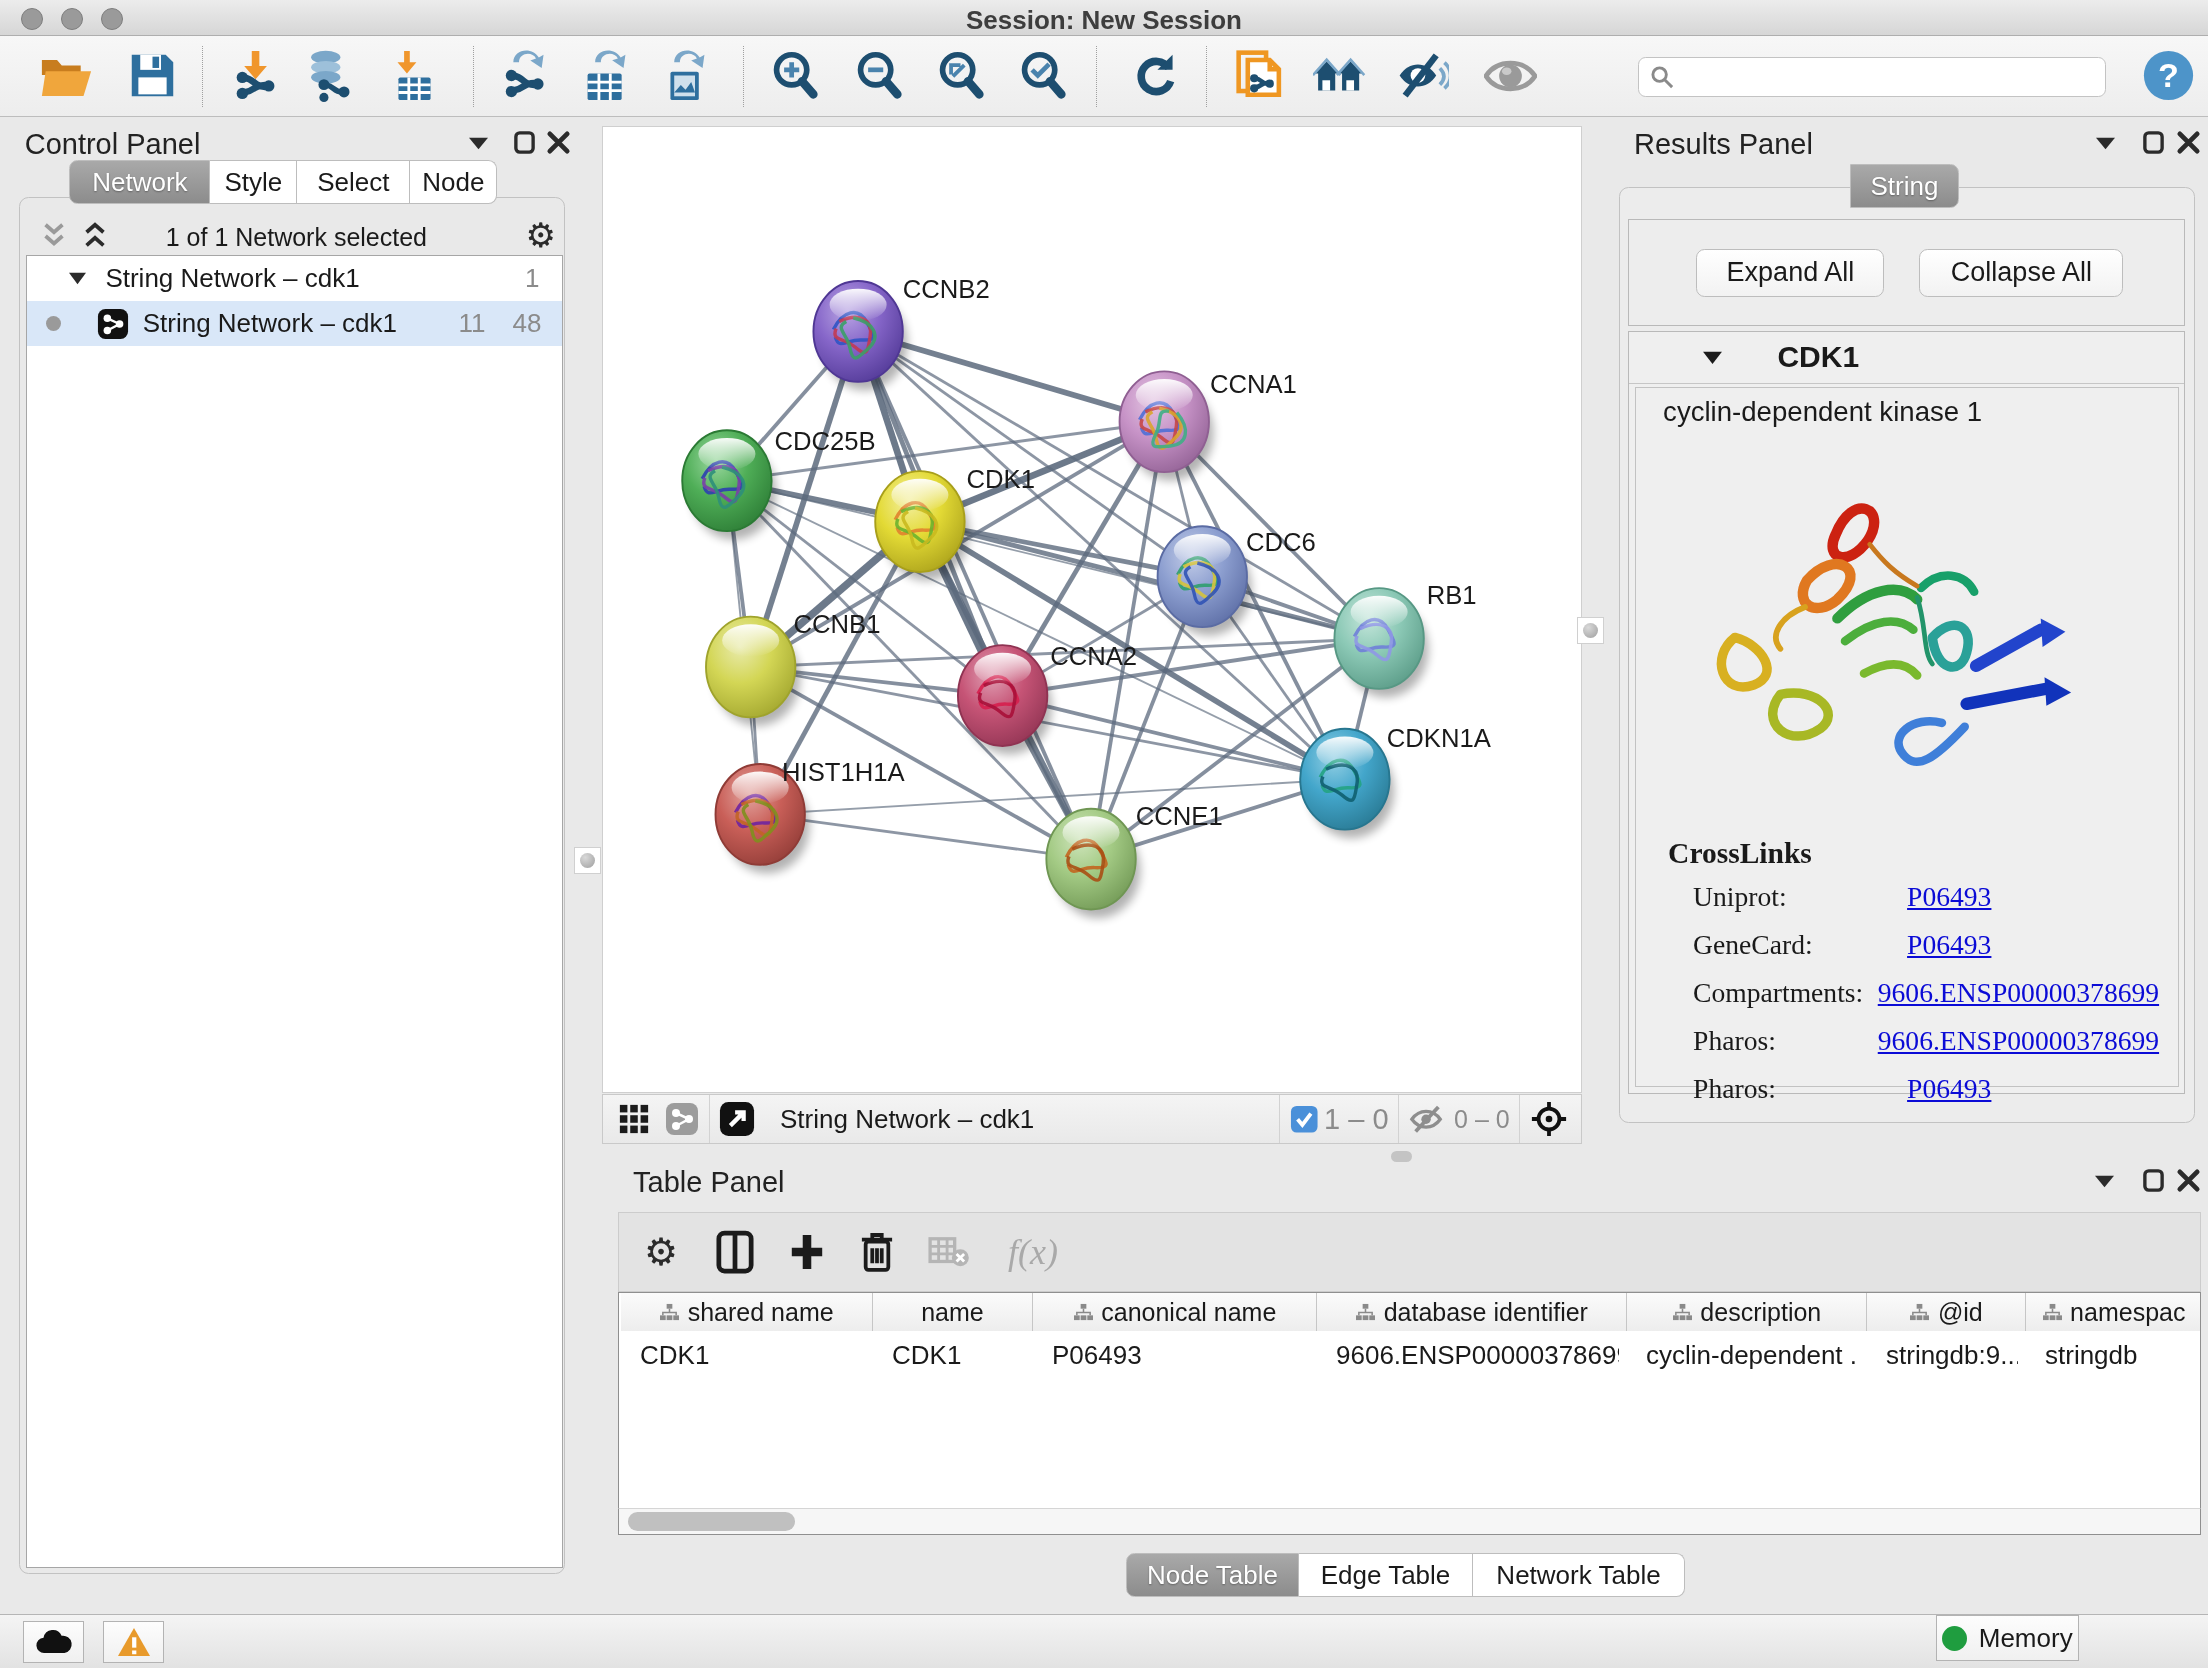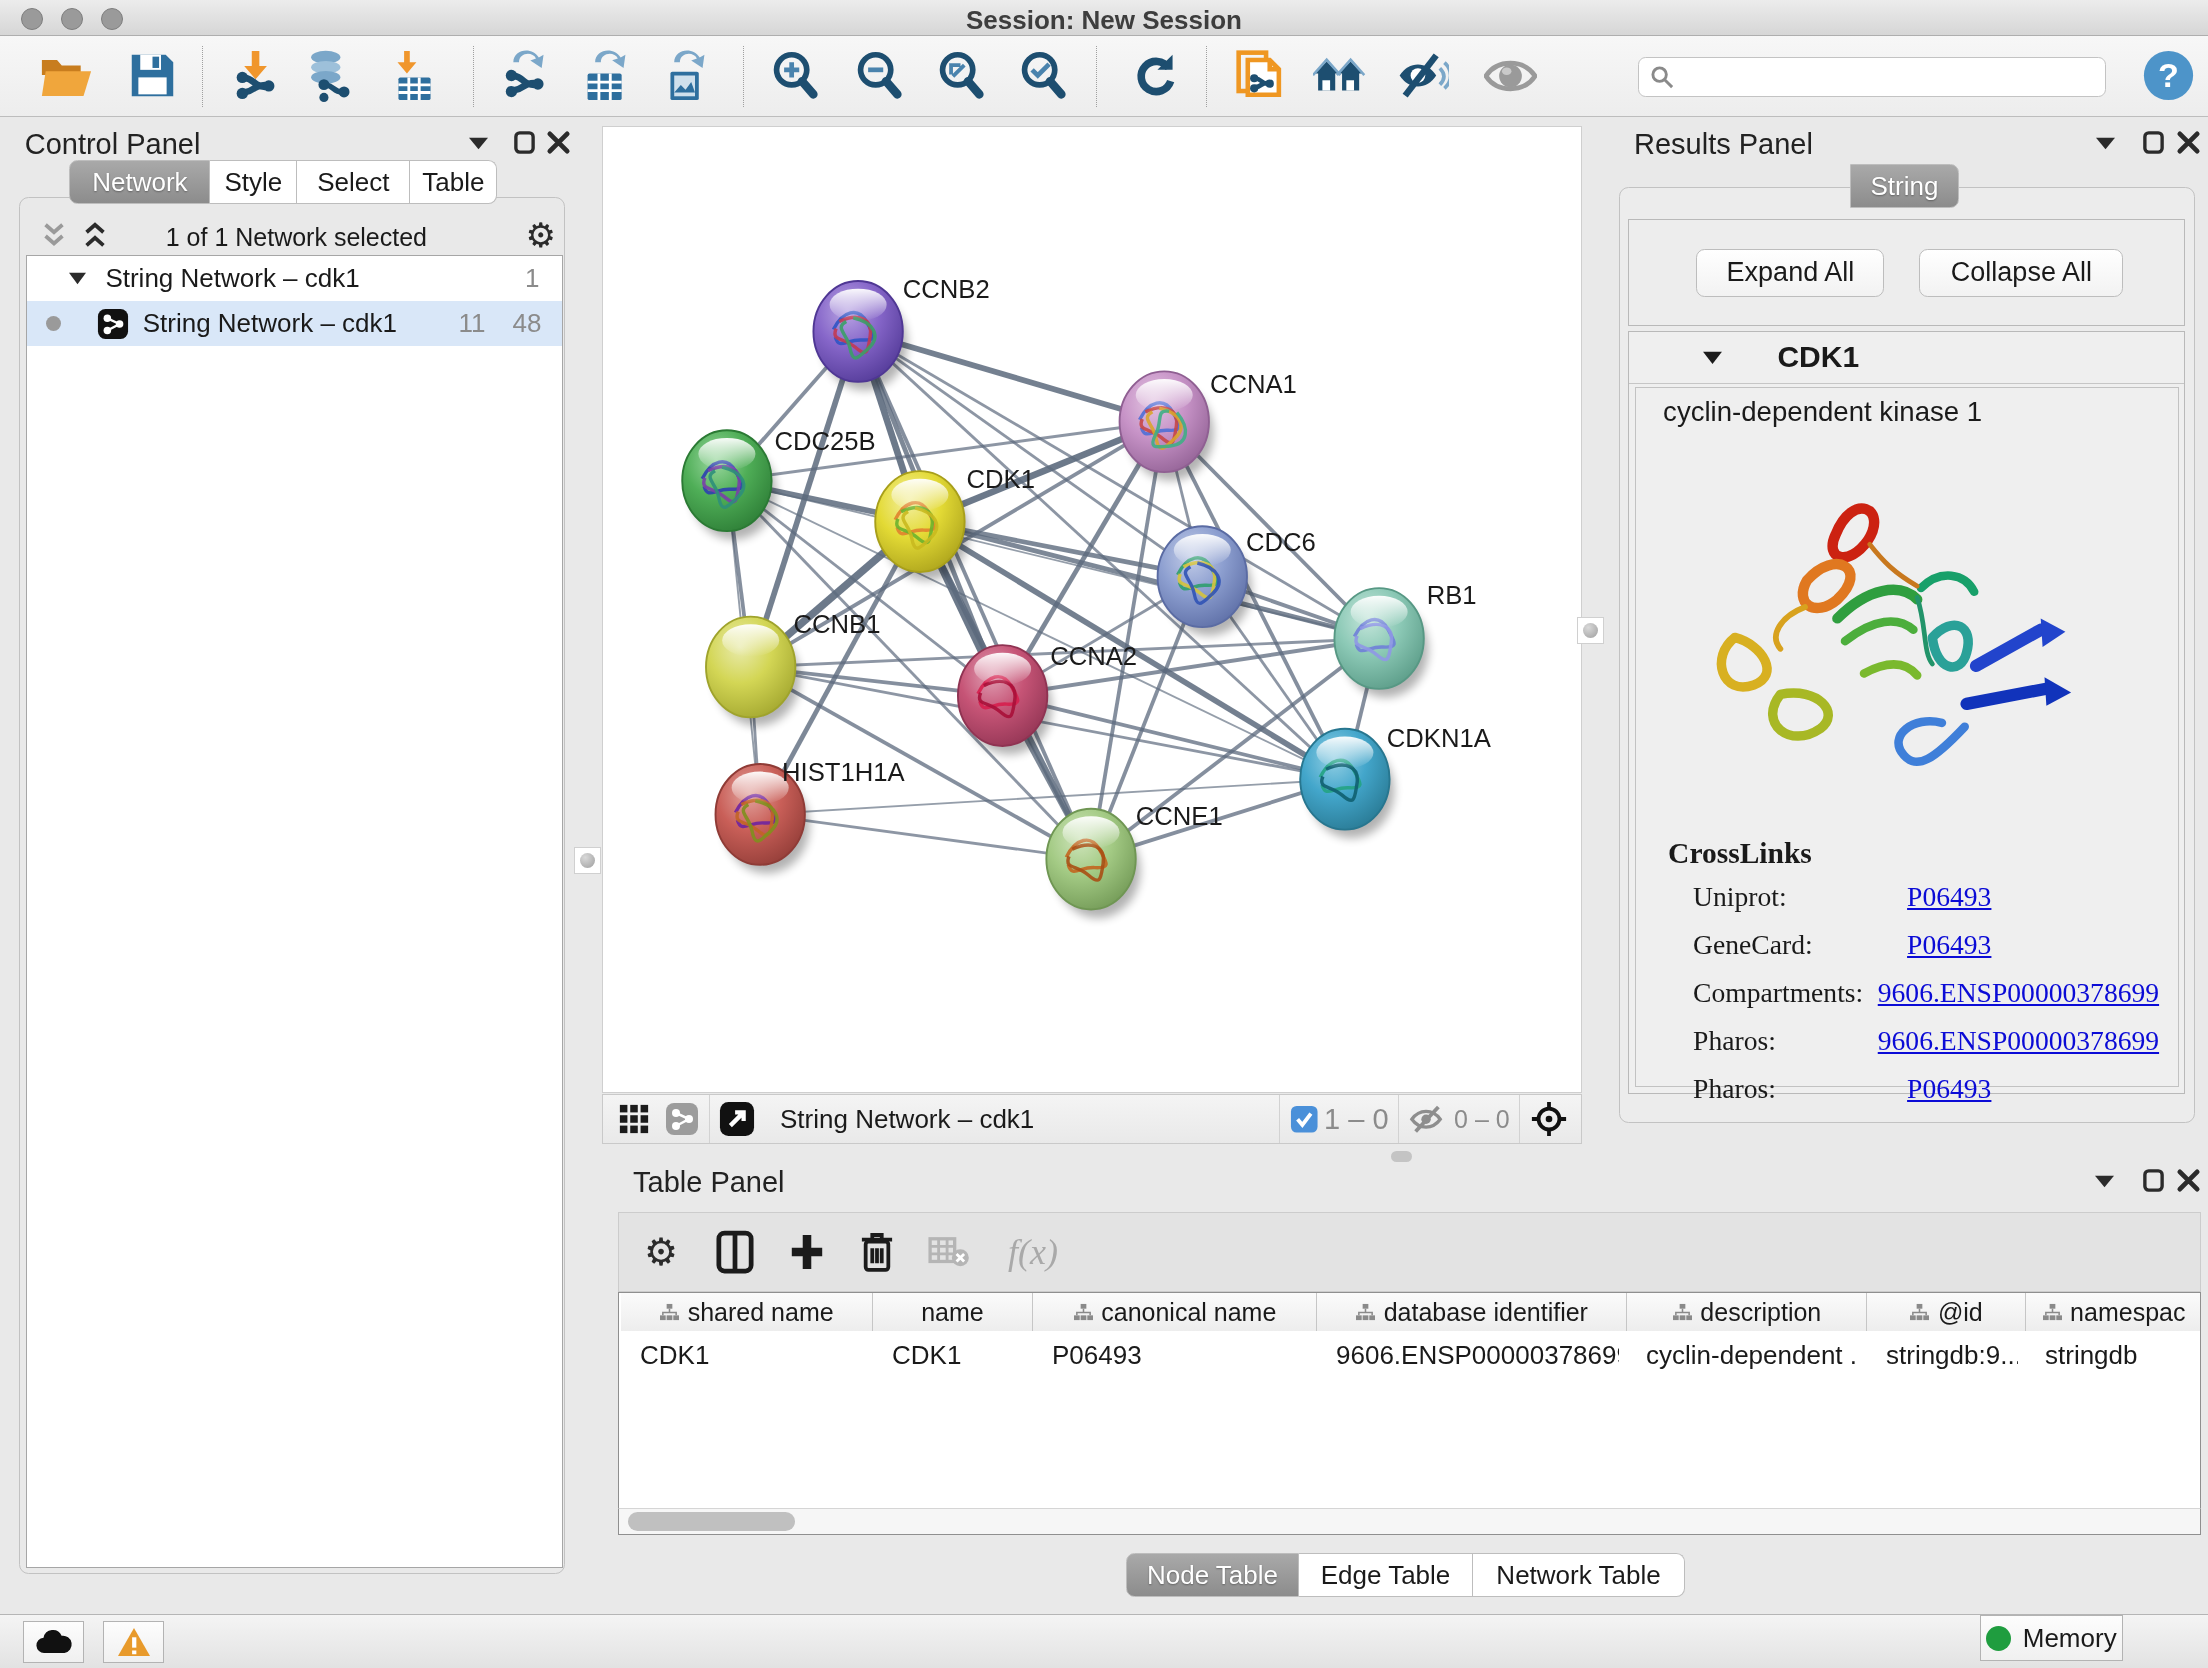--- a/index.html
+++ b/index.html
@@ -251,21 +251,21 @@
           <path d="M4,4 L22,22 M22,4 L4,22" stroke="#2b2b2b" stroke-width="5" stroke-linecap="round"></path>
         </svg>
       </span>
 
     <div class="abs box" style="left:7.6px;top:77px;width:544px;height:1375px;"></div>
 
     <div class="abs" style="left:58px;top:40px;display:flex;">
       <div class="tabseg first sel" style="width:139px;">Network</div>
       <div class="tabseg" style="width:86px;">Style</div>
       <div class="tabseg" style="width:112px;">Select</div>
-      <div class="tabseg last" style="width:86px;">Table</div>
+      <div class="tabseg last" style="width:86px;">Node</div>
     </div>
 
     <span class="abs" style="left:27px;top:101px;">
       <svg width="32" height="30" viewBox="0 0 34 32">
           <path d="M8,4 l9,8 9,-8 M8,16 l9,8 9,-8" stroke="#9a9a9a" stroke-width="4" fill="none"></path>
         </svg>
       </span>
     <span class="abs" style="left:68px;top:101px;">
       <svg width="32" height="30" viewBox="0 0 34 32">
           <path d="M8,12 l9,-8 9,8 M8,26 l9,-8 9,8" stroke="#2b2b2b" stroke-width="4" fill="none"></path>
@@ -814,20 +814,20 @@
           <path d="M10,26 a8,8 0 0,1 -1,-16 a10,10 0 0,1 19,-2 a7,7 0 0,1 3,18z" fill="#111"></path>
         </svg>
     </div>
     <div class="abs sbtn" style="left:103px;top:5.7px;width:59px;height:40px;display:flex;align-items:center;justify-content:center;">
       <svg width="36" height="32" viewBox="0 0 38 34">
           <path d="M19,2 L36,32 H2z" fill="#e89a2b"></path>
           <rect x="17" y="12" width="4.5" height="11" fill="#fff"></rect>
           <rect x="17" y="26" width="4.5" height="4" fill="#fff"></rect>
         </svg>
     </div>
-    <div class="abs sbtn" style="left:1980px;top:0px;width:141px;height:44px;display:flex;align-items:center;justify-content:center;gap:11.4px;">
+    <div class="abs sbtn" style="left:1936px;top:0px;width:141px;height:44px;display:flex;align-items:center;justify-content:center;gap:11.4px;">
       <span style="width:25px;height:25px;border-radius:50%;background:#1f9d3f;"></span>
       <span style="font-size:26px;">Memory</span>
     </div>
   </div>
 
 </div>
 
 
 </body></html>

